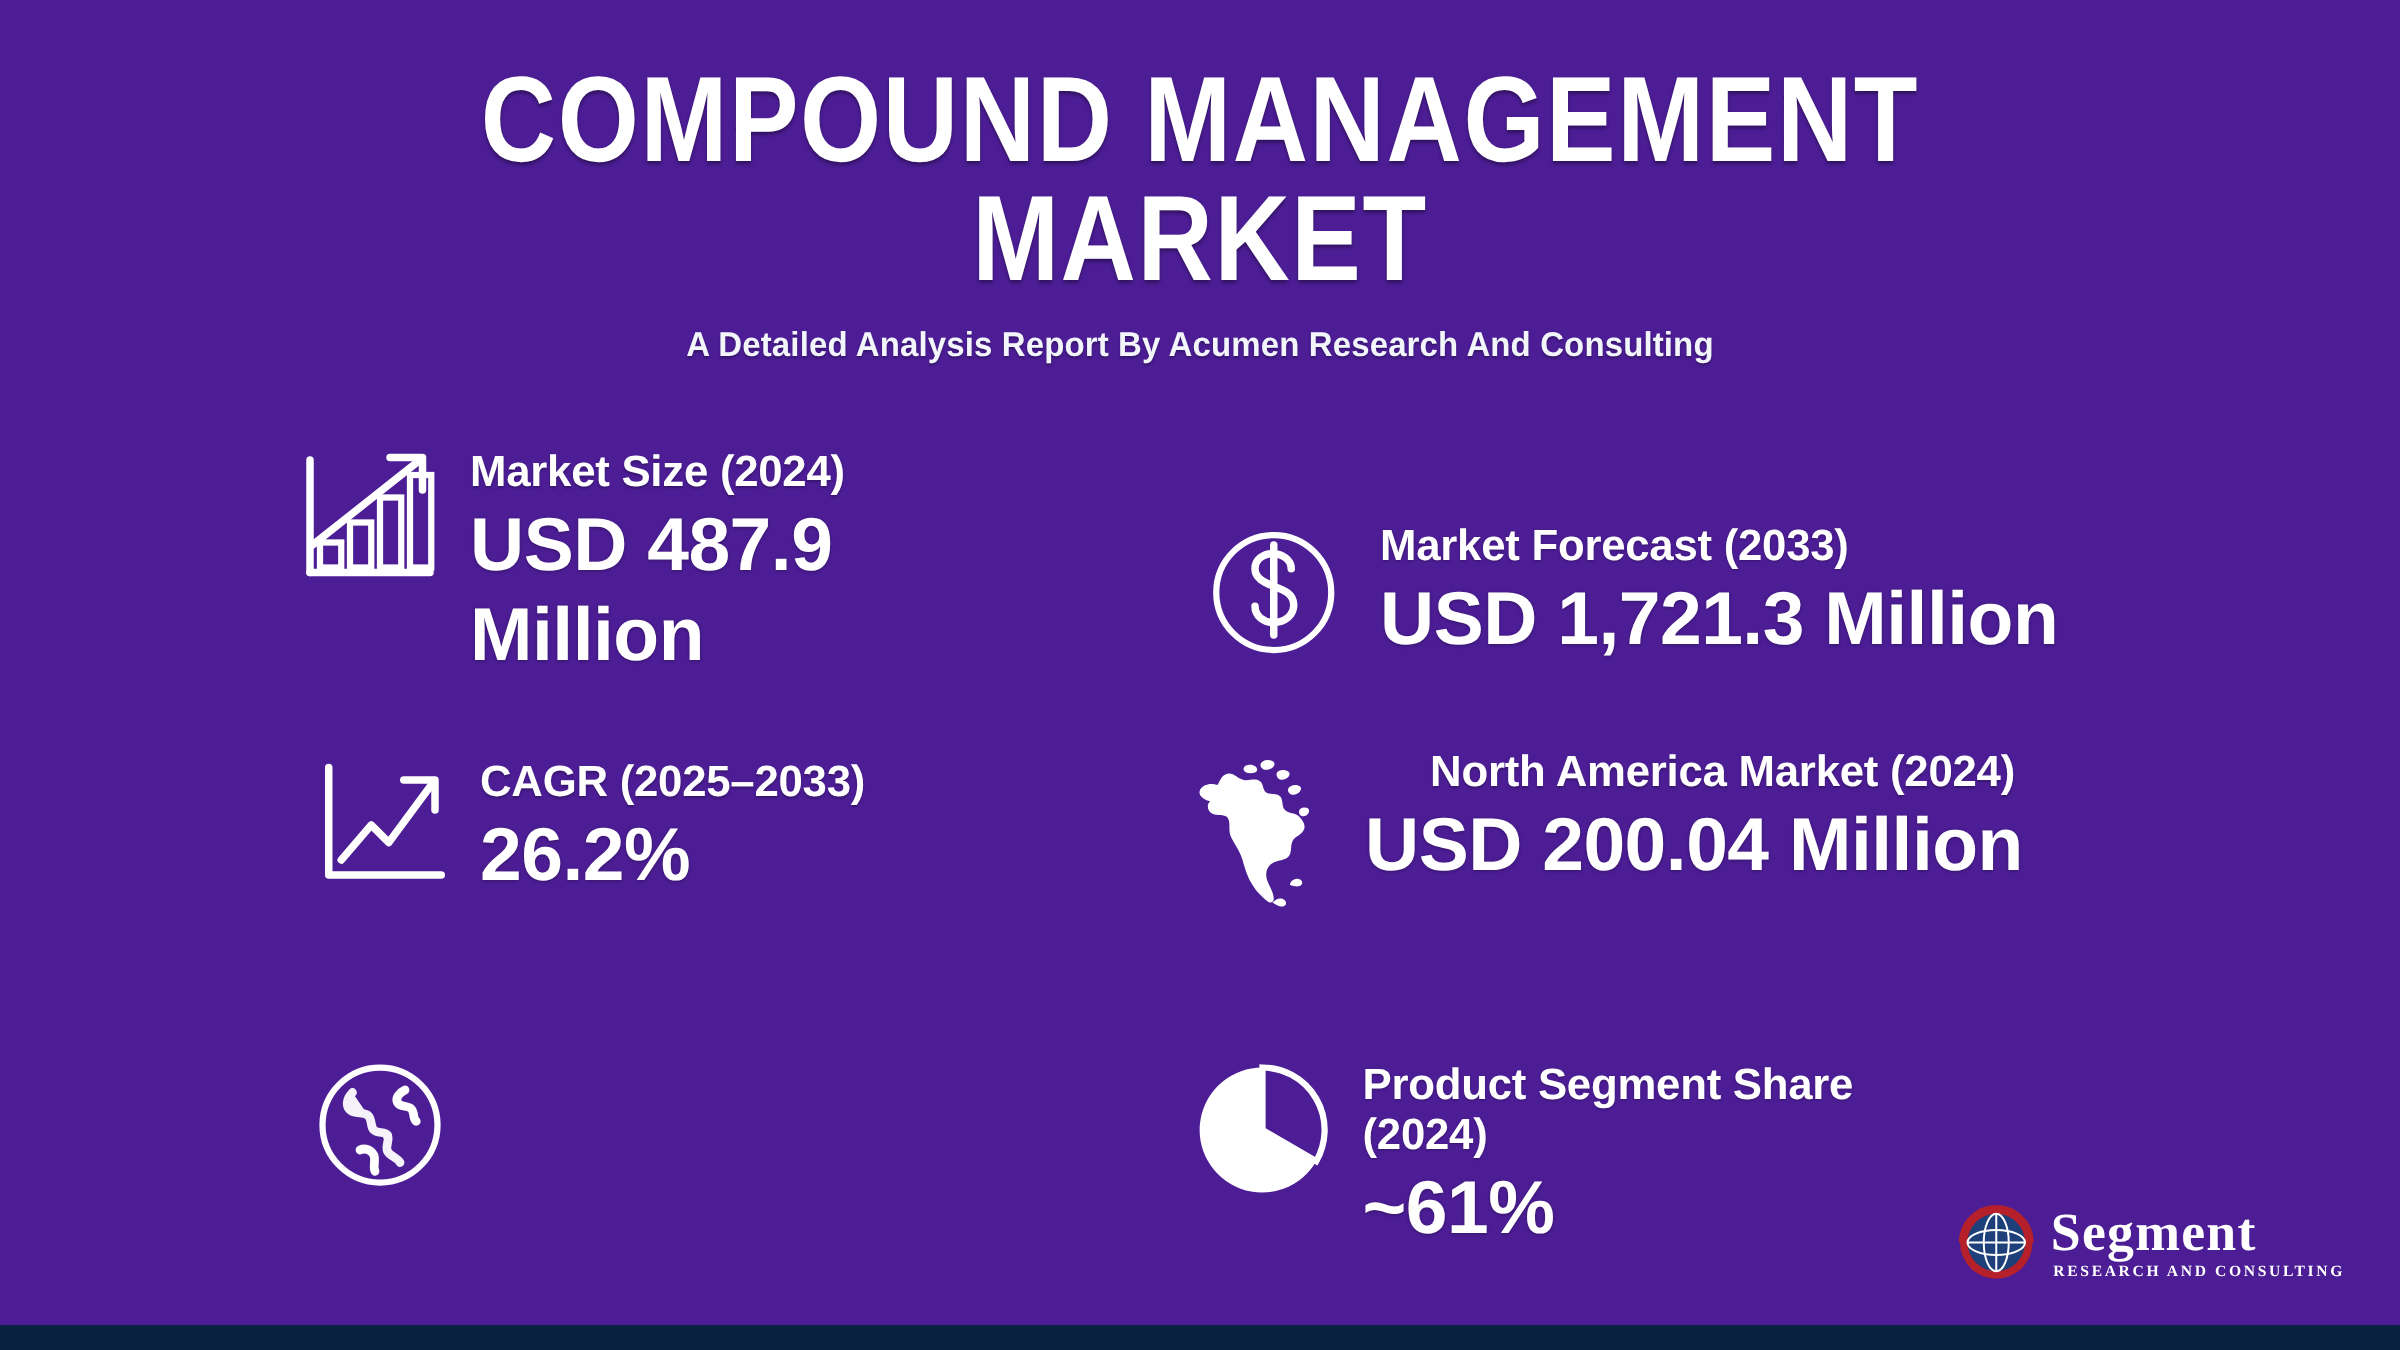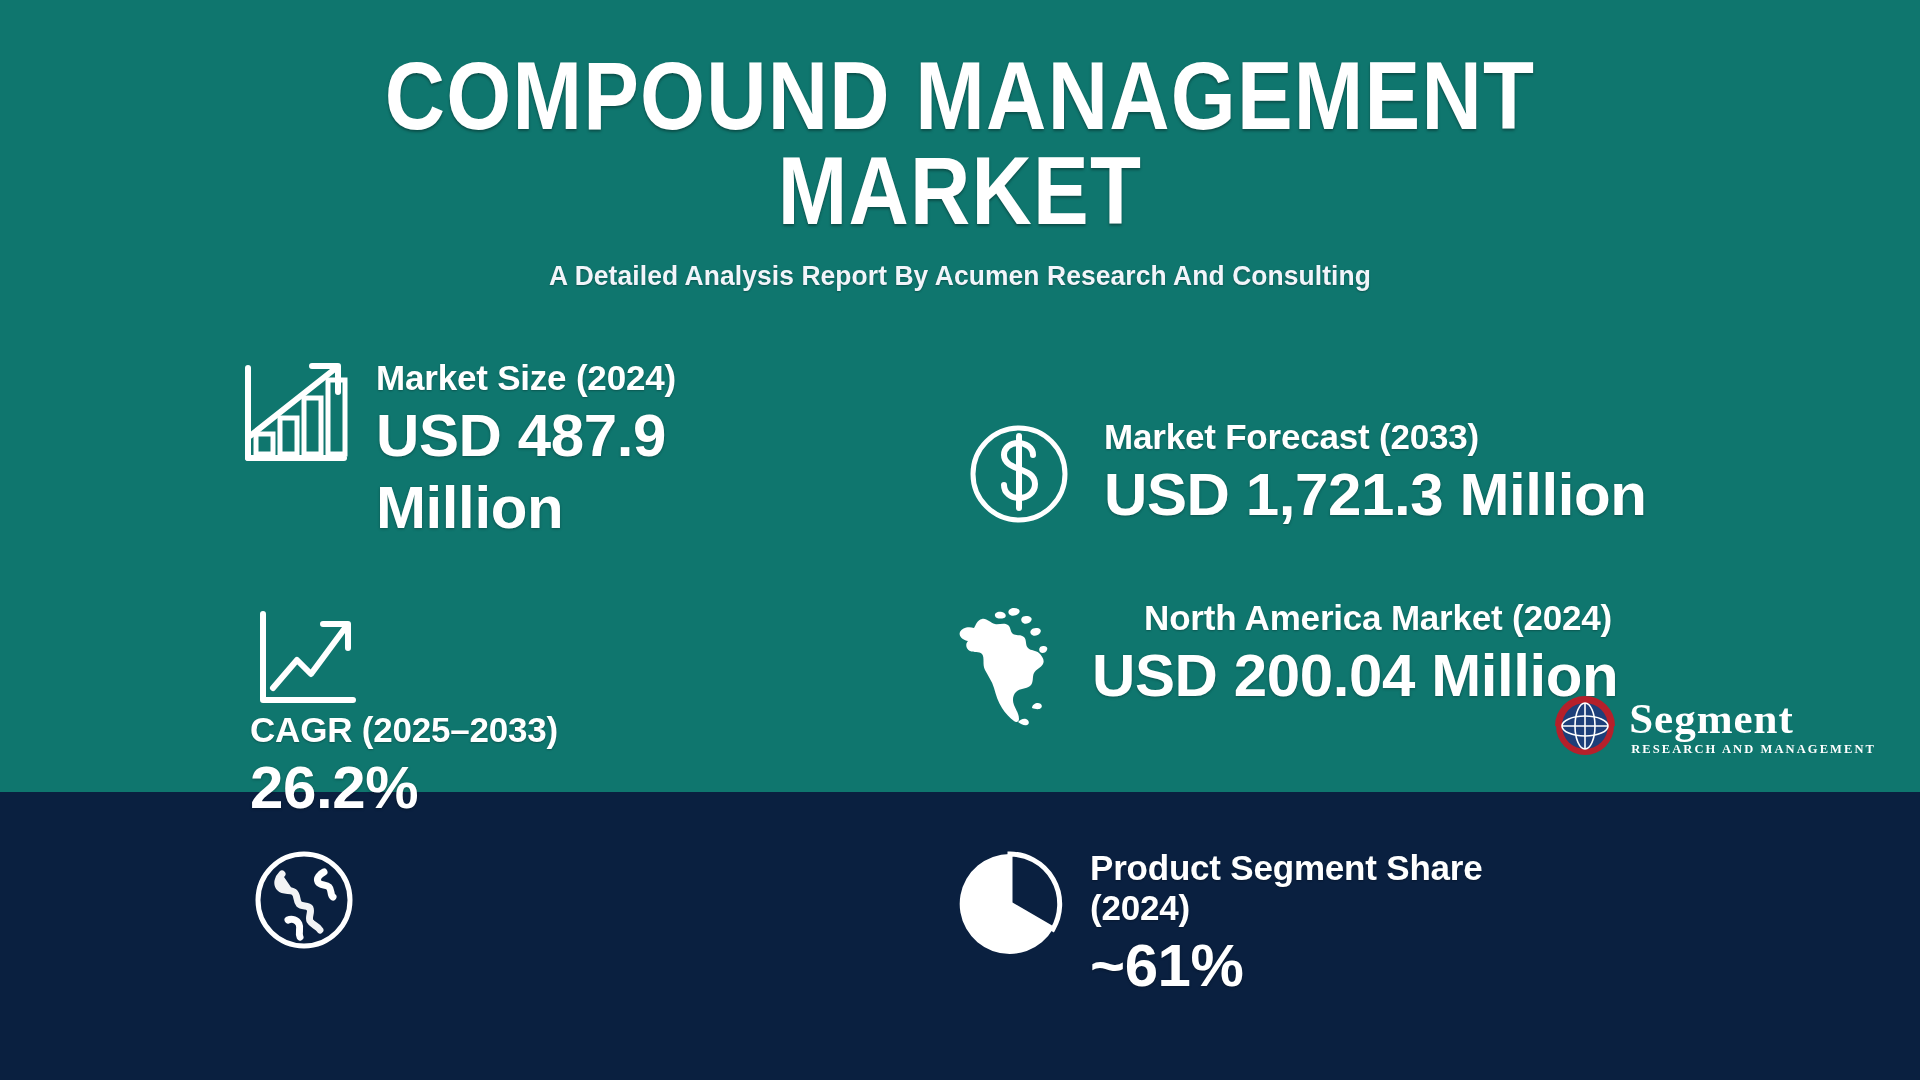--- a/index.html
+++ b/index.html
@@ -4,22 +4,22 @@
 <style>
   * { margin:0; padding:0; box-sizing:border-box; }
   html, body {
     width:1920px; height:1080px;
     background:#0a2040;
     font-family:"Liberation Sans", sans-serif;
     overflow:hidden;
   }
   .canvas {
     position:relative;
-    width:1920px; height:792px;
-    background:#0f766e;
+    width:1920px; height:1060px;
+    background:#4c1d95;
   }
 
   
   .header { position:absolute; top:48px; left:0; width:1920px; text-align:center; }
   .title {
     font-size:97px;
     line-height:0.98;
     font-weight:700;
     color:#ffffff;
     letter-spacing:1.5px;
@@ -43,21 +43,21 @@
     position:absolute;
     top:352px; left:0;
     width:1920px;
     display:grid;
     grid-template-columns:760px 1160px;
     grid-template-rows:238px 238px 230px;
   }
   .cell { display:flex; align-items:flex-start; }
   .cell.r1c1 { padding-left:236px; padding-top:6px; }
   .cell.r1c2 { padding-left:200px; padding-top:6px;align-items:center; }
-  .cell.r2c1 { padding-left:250px; padding-top:16px;flex-direction:column; }
+  .cell.r2c1 { padding-left:250px; padding-top:16px; }
   .cell.r2c2 { padding-left:180px; padding-top:8px;text-align:right; }
   .cell.r3c1 { padding-left:248px; padding-top:20px; }
   .cell.r3c2 { padding-left:190px; padding-top:20px; }
 
   .icon-wrap {
     flex:0 0 auto;
     display:flex;
     align-items:flex-start;
     justify-content:center;
   }
@@ -229,17 +229,17 @@
       <circle cx="32" cy="32" r="29" fill="#b5202b"></circle>
       <circle cx="32" cy="32" r="23" fill="#1d3f7a"></circle>
       <ellipse cx="32" cy="32" rx="23" ry="10" fill="none" stroke="#ffffff" stroke-width="1.6"></ellipse>
       <ellipse cx="32" cy="32" rx="10" ry="23" fill="none" stroke="#ffffff" stroke-width="1.6"></ellipse>
       <line x1="9" y1="32" x2="55" y2="32" stroke="#ffffff" stroke-width="1.6"></line>
       <line x1="32" y1="9" x2="32" y2="55" stroke="#ffffff" stroke-width="1.6"></line>
       <path d="M3 32 A29 29 0 0 1 61 32" fill="none" stroke="#b5202b" stroke-width="2"></path>
     </svg>
     <div class="logo-text">
       <div class="logo-name">Segment</div>
-      <div class="logo-sub">RESEARCH AND MANAGEMENT</div>
+      <div class="logo-sub">RESEARCH AND CONSULTING</div>
     </div>
   </div>
 
 </div>
 
 </body></html>

